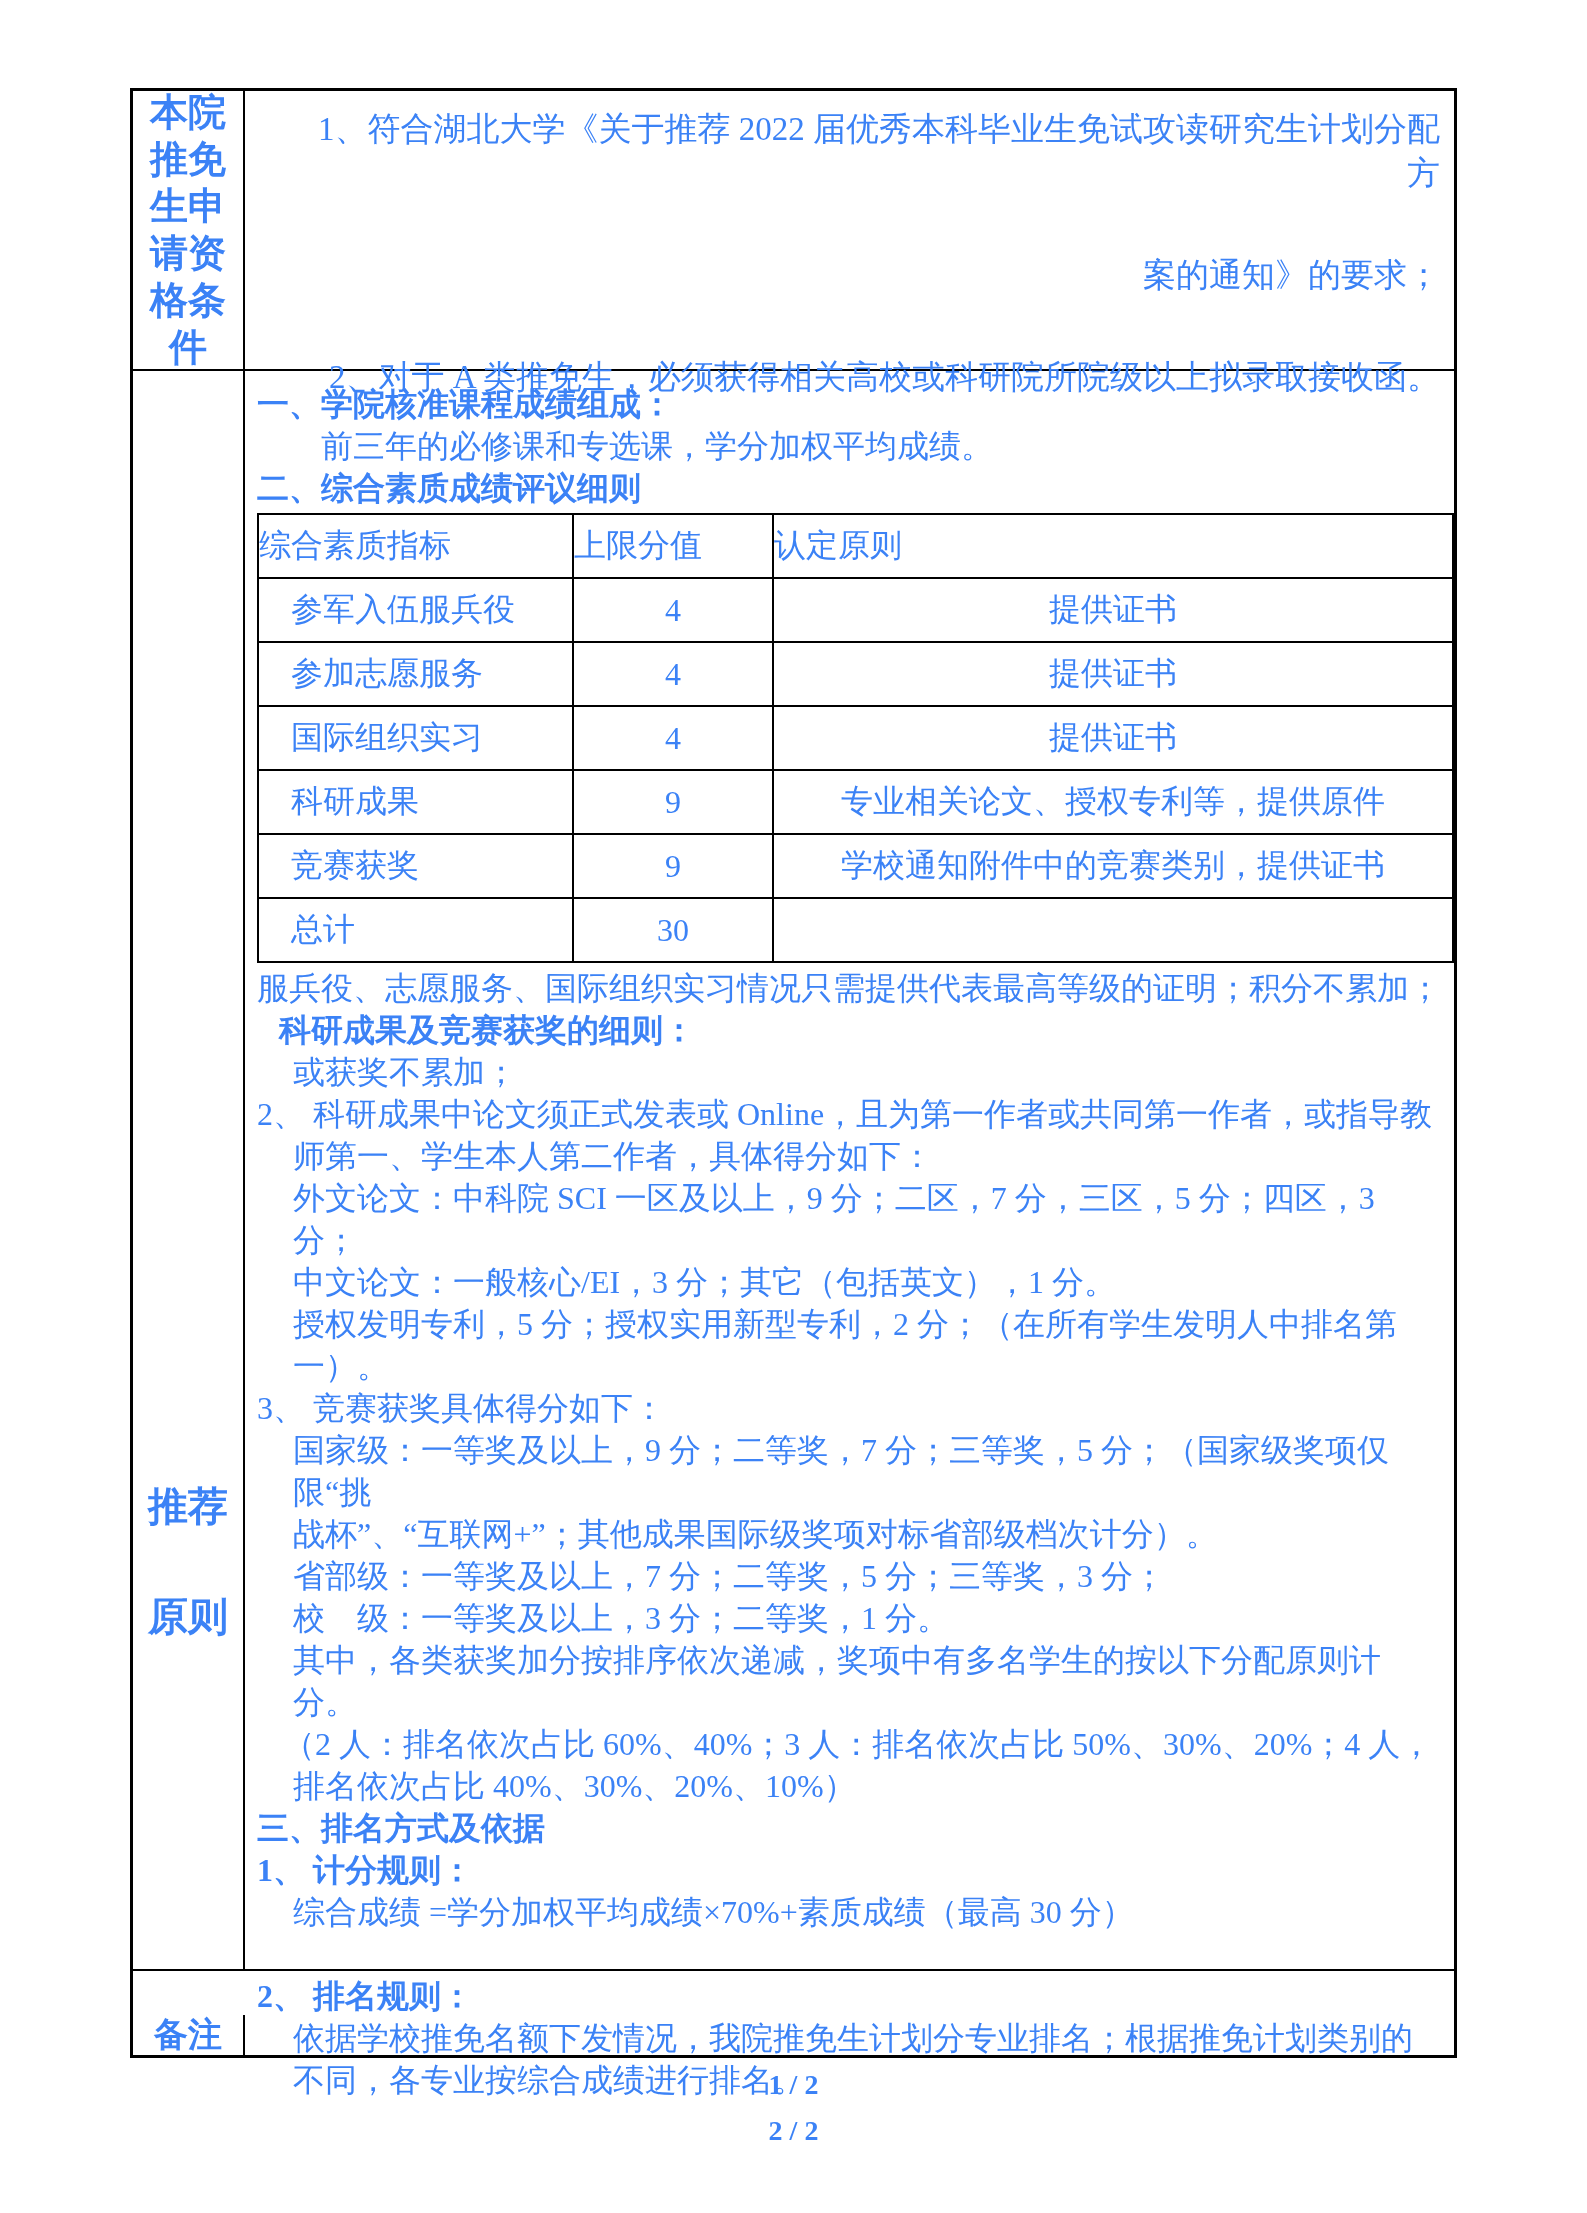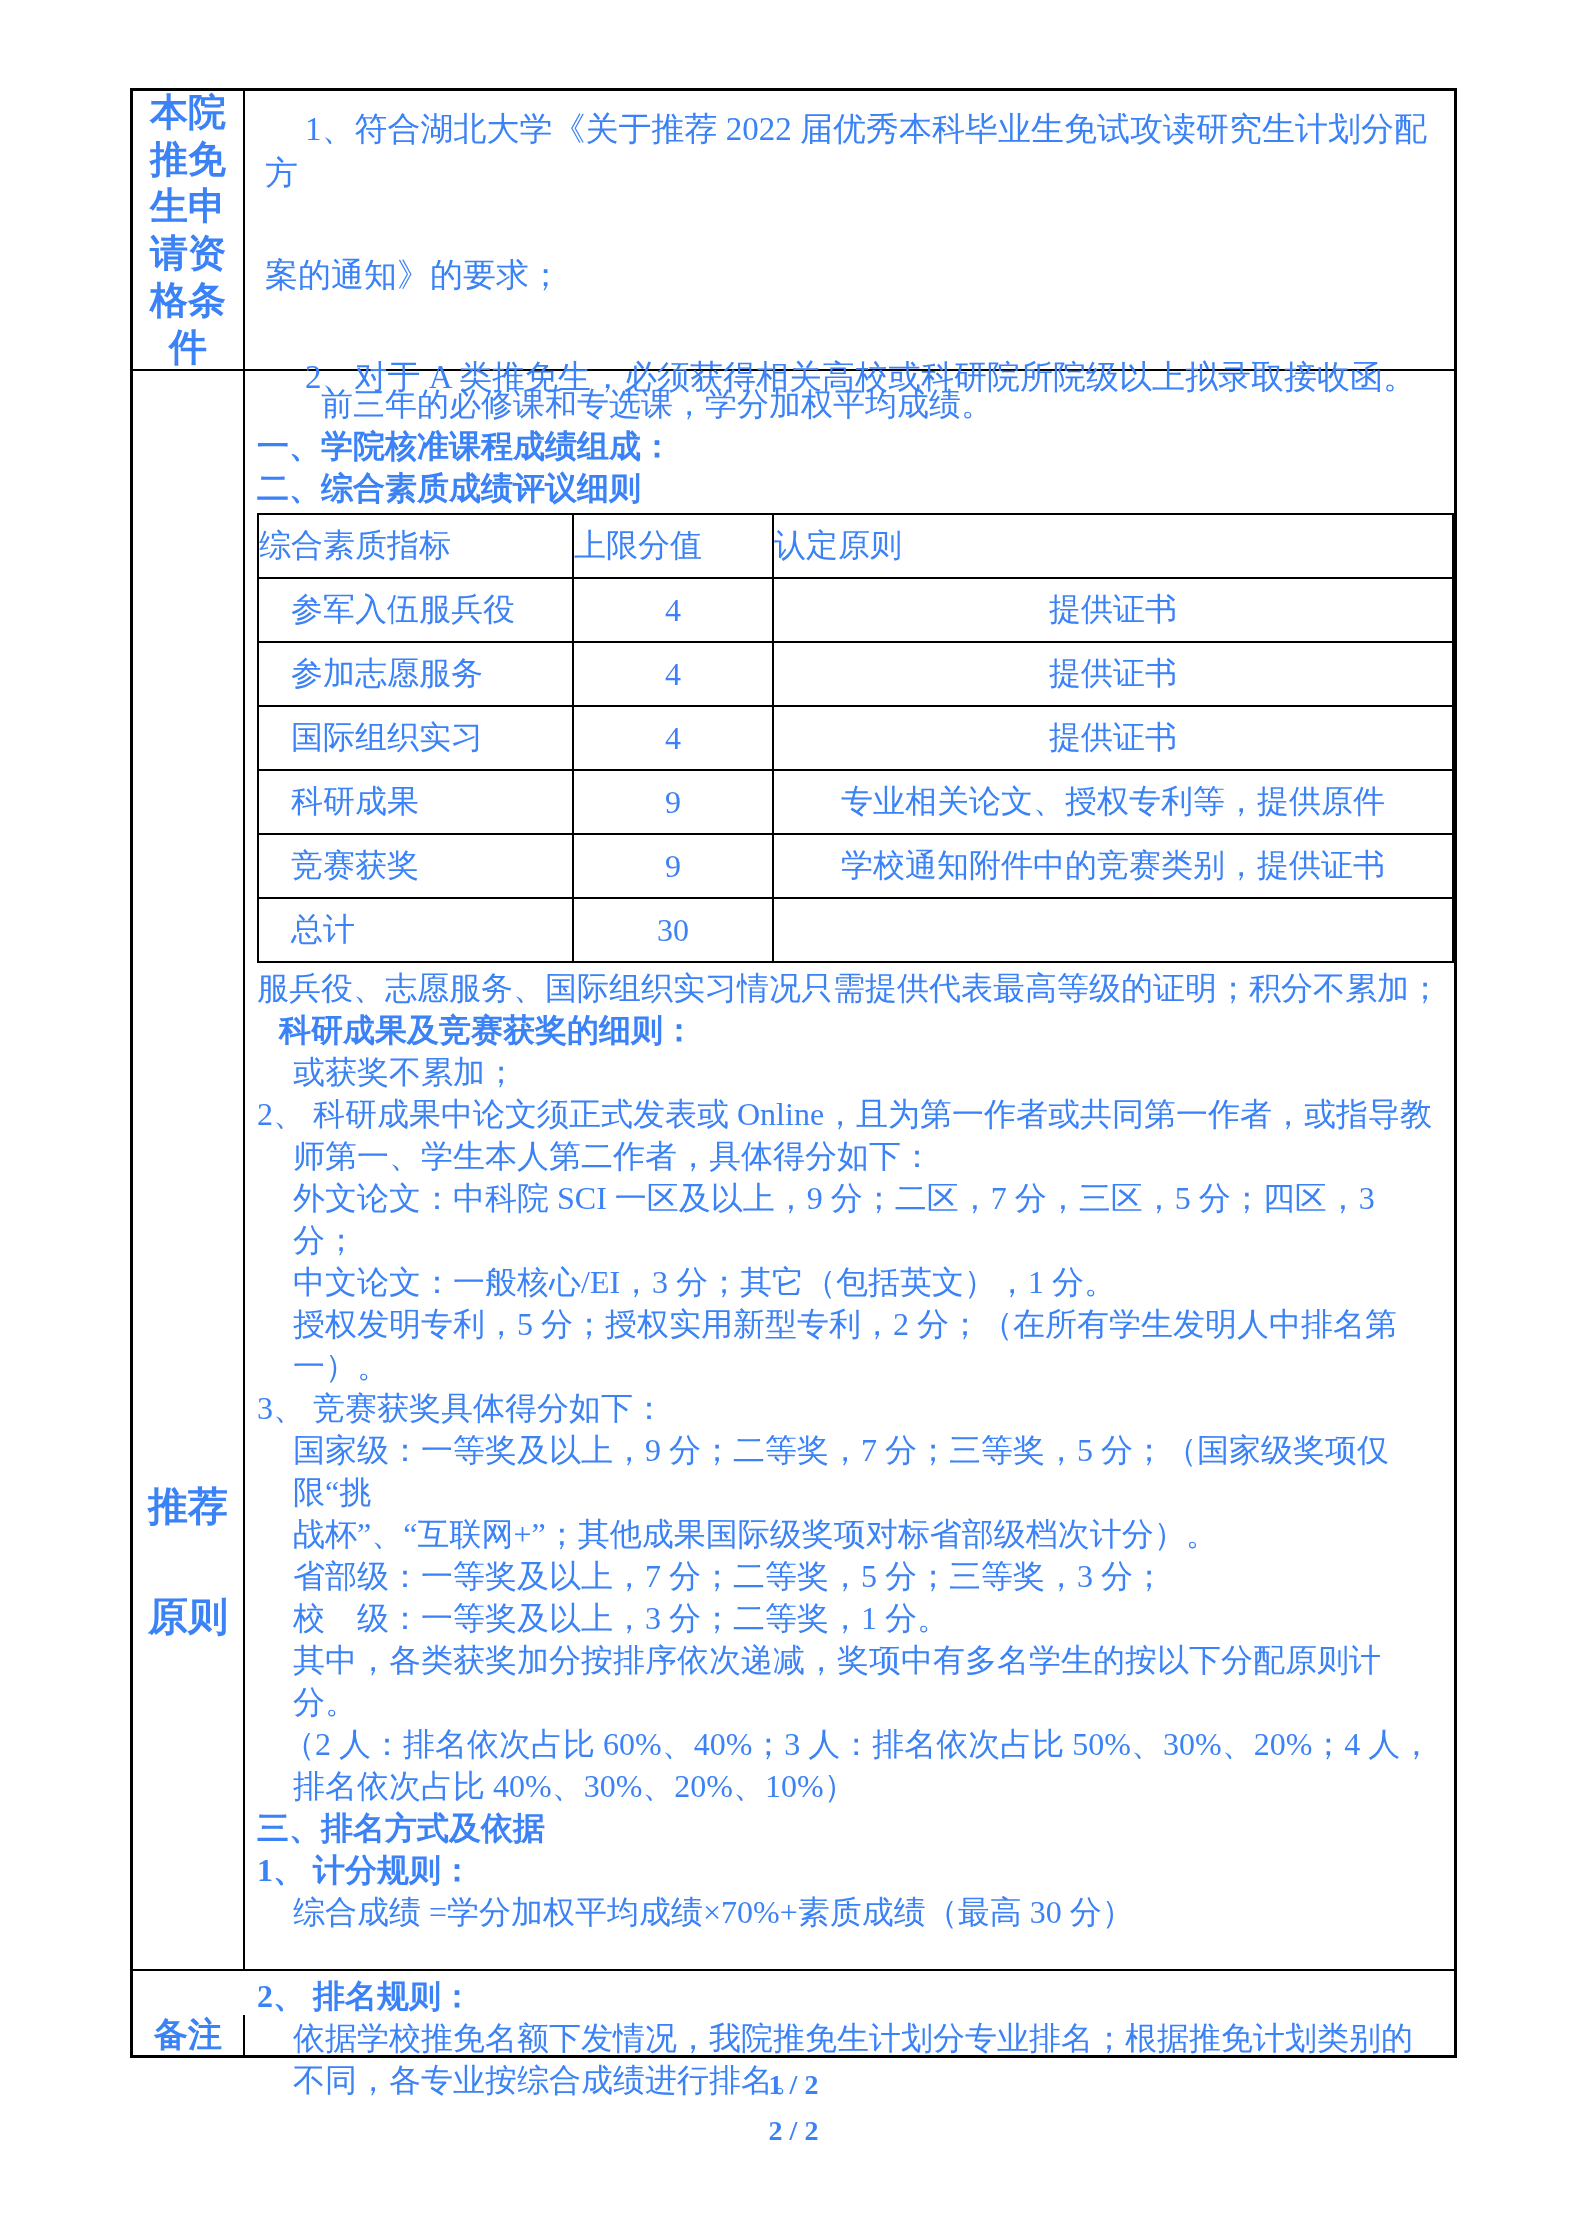--- a/index.html
+++ b/index.html
@@ -26,21 +26,21 @@
     box-sizing:border-box;
     text-align:center;
   }
   .vtext { white-space:pre-line; line-height:47px; display:block; }
   .hcell.pbottom { align-items:flex-end; padding-bottom:325px; }
   .hcell.pbottom .vtext { line-height:55px; font-size:40px; }
   .ccell { flex:1; box-sizing:border-box; min-width:0; }
 
   
   .r1 { padding:16px 14px 0 20px; font-size:33px; }
-  .r1line { line-height:44px; margin-bottom:58px; }
+  .r1line { line-height:44px; margin-bottom:58px;text-align:right; }
   .r1line.indp { text-indent:40px; }
   .row1 { height:278px; }
 
   
   .r2 { padding:12px 10px 0 12px; font-size:32px; }
   .line { line-height:42px; min-height:42px; }
   .b { font-weight:bold; }
   .ind  { padding-left:36px; }
   .ind2 { padding-left:64px; }
   .indh { padding-left:22px; }
@@ -98,22 +98,22 @@
       </div>
     </div>
 
     <div class="trow row2">
       <div class="hcell pbottom">
         <span class="vtext">推荐
 
 原则</span>
       </div>
       <div class="ccell r2">
+        <div class="line b">一、学院核准课程成绩组成：</div>
         <div class="line ind2">前三年的必修课和专选课，学分加权平均成绩。</div>
-        <div class="line b">一、学院核准课程成绩组成：</div>
         <div class="line b">二、综合素质成绩评议细则</div>
 
         <table class="score-table">
           <colgroup>
               <col style="width:315px">
               <col style="width:200px">
               <col style="width:680px">
             </colgroup>
           <thead>
             <tr>

